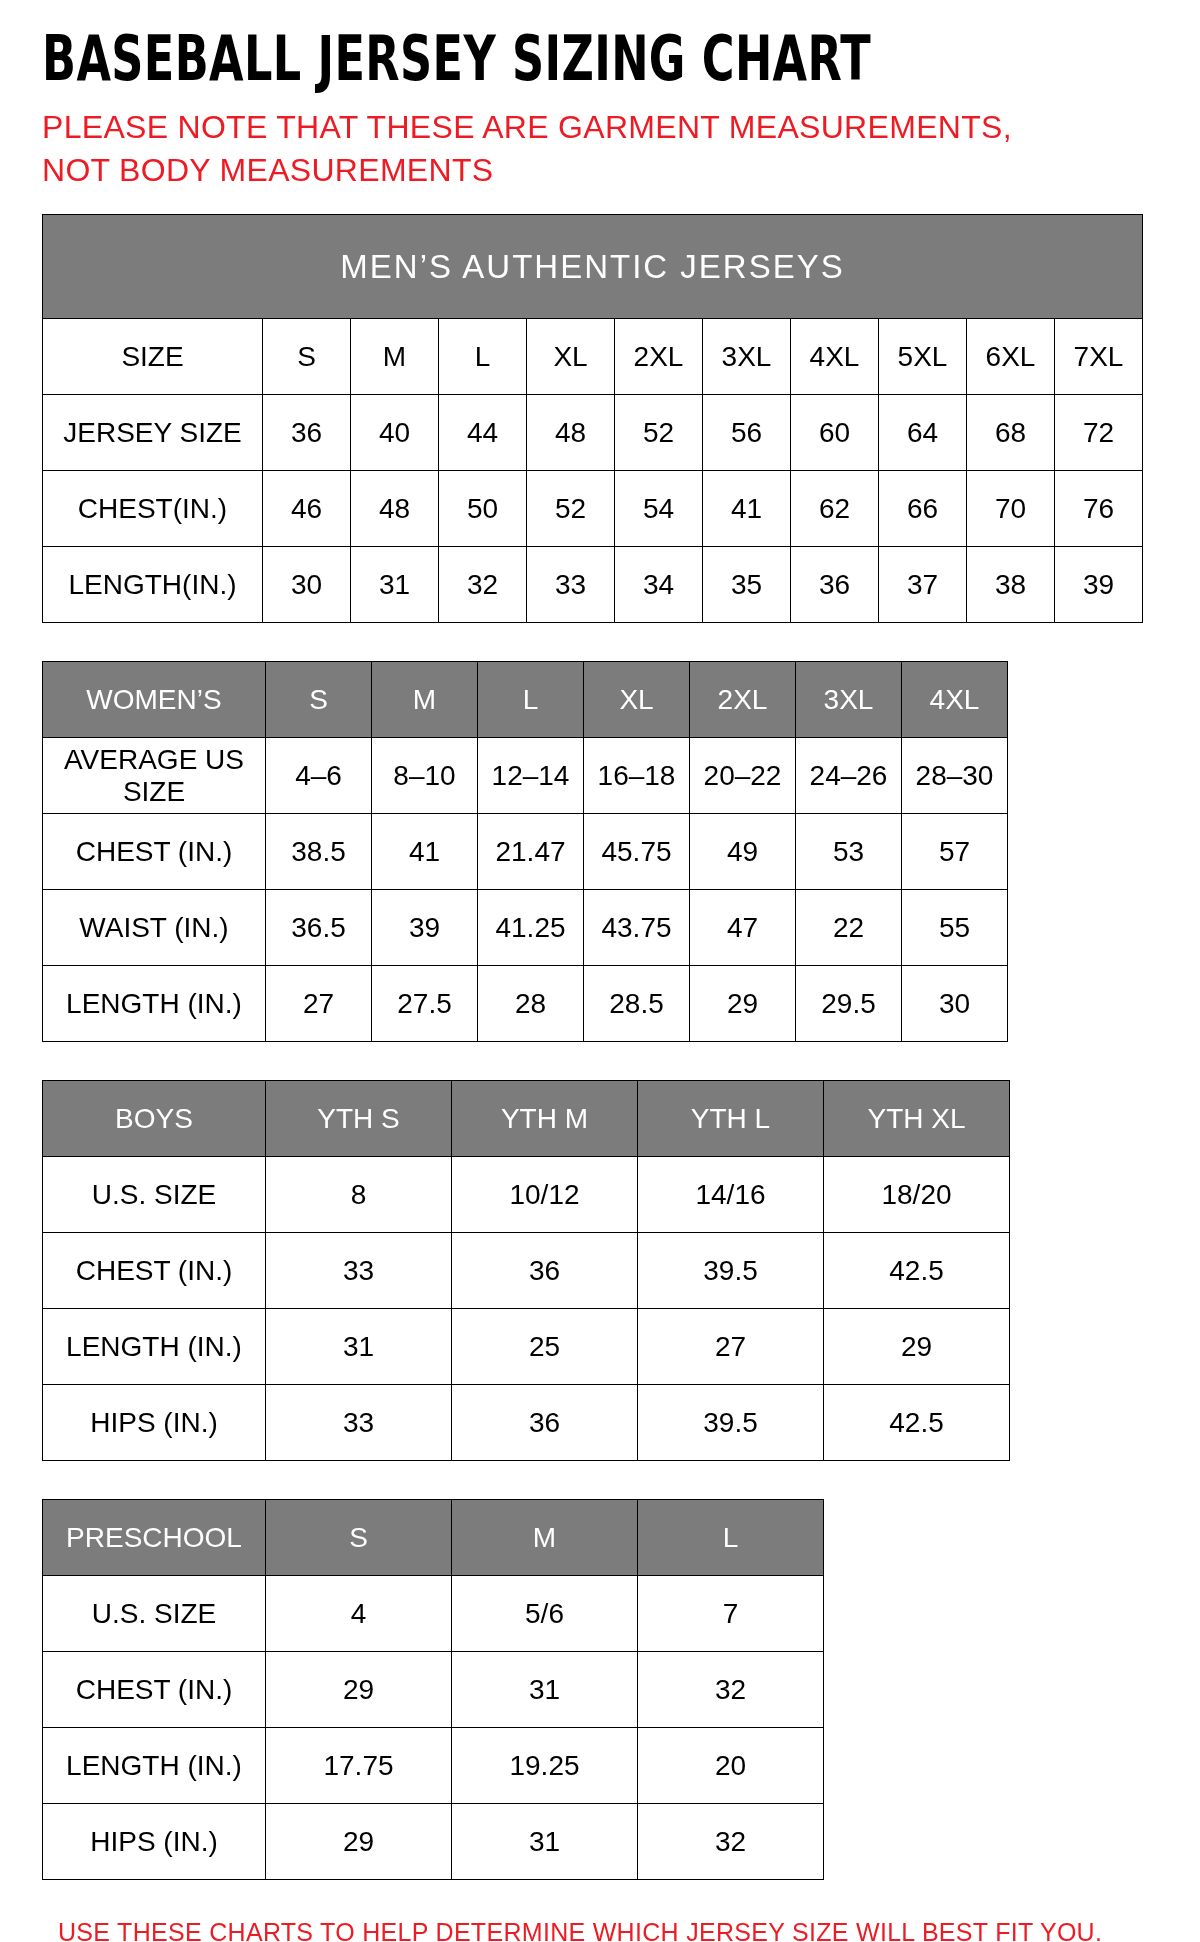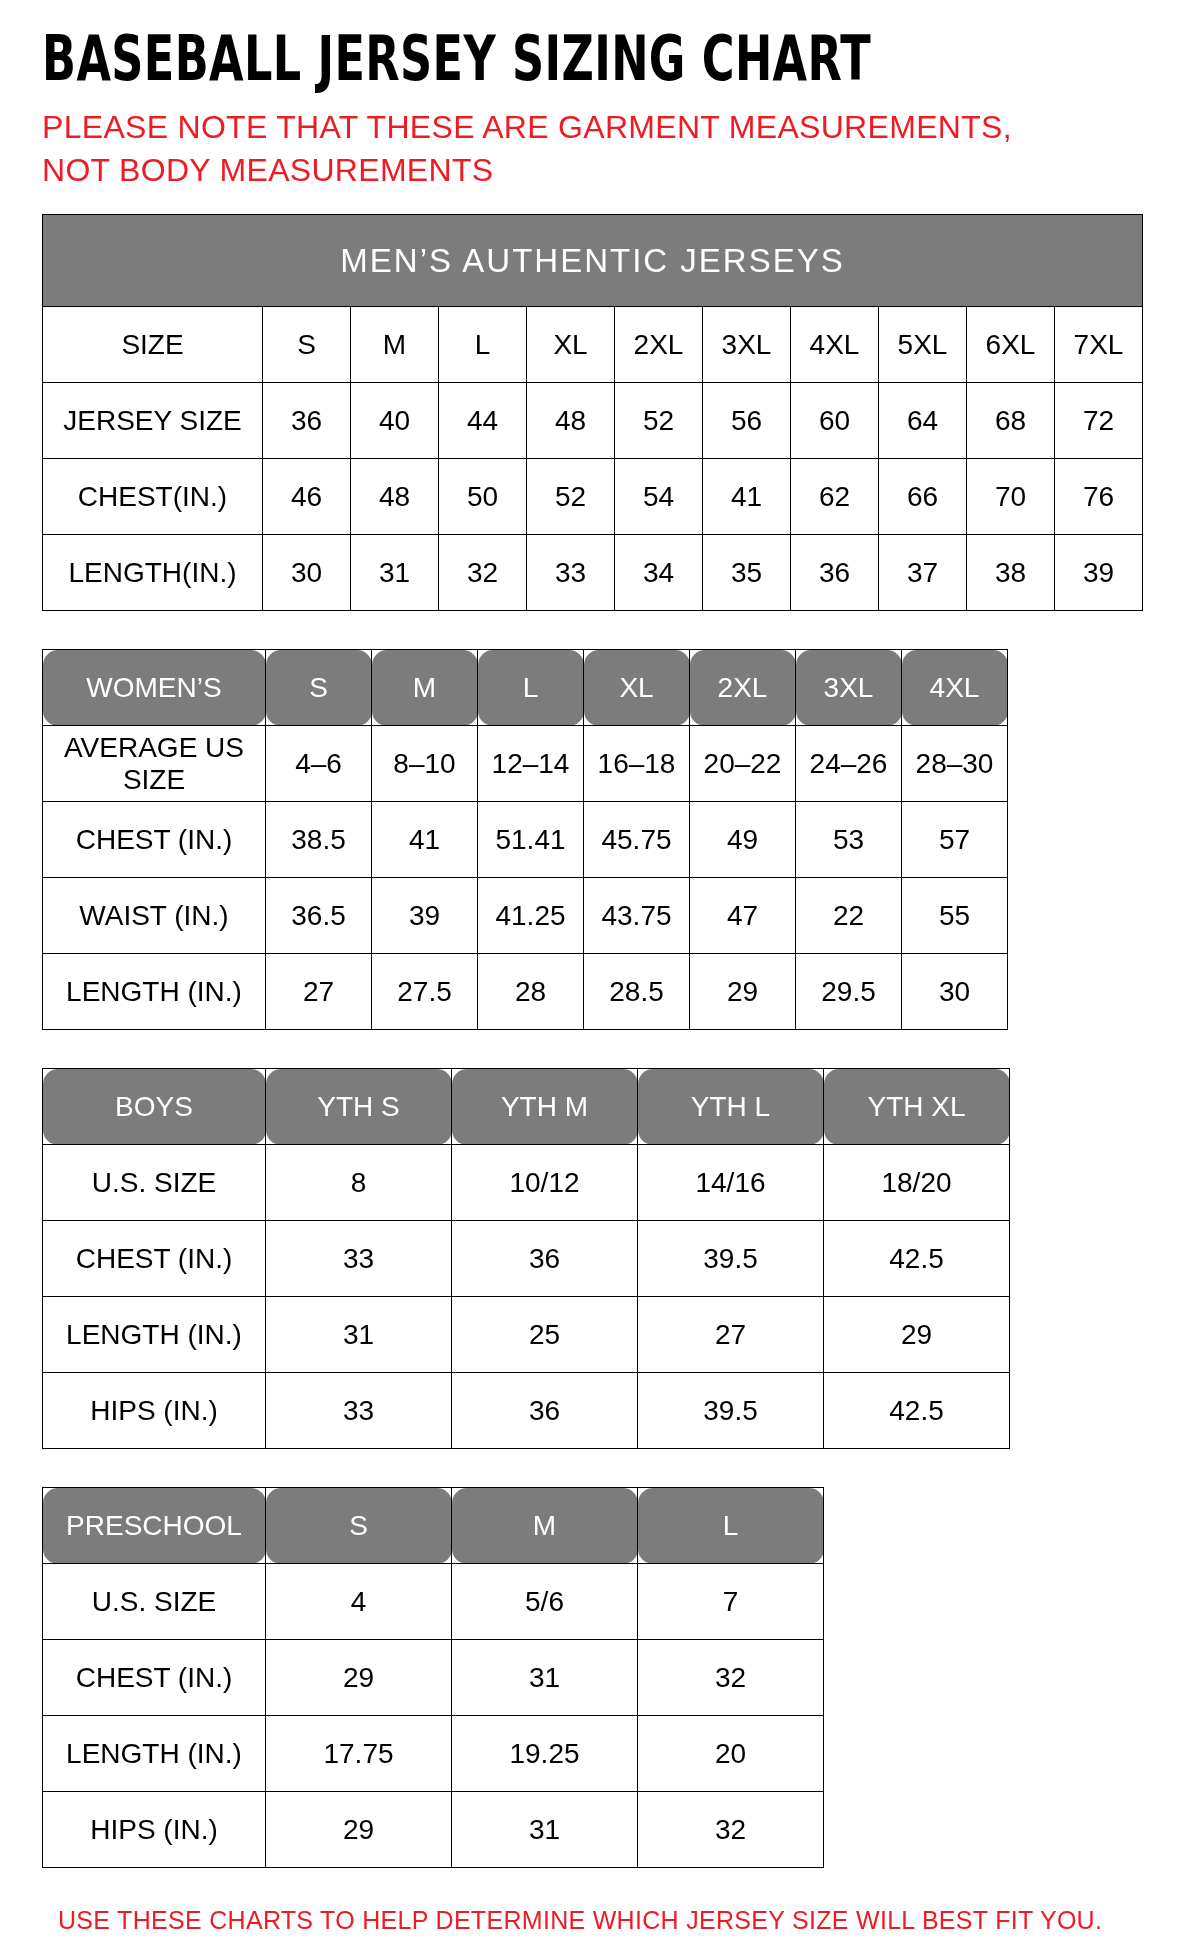--- a/index.html
+++ b/index.html
@@ -53,26 +53,25 @@
     font-size:28px;
     height:76px;
     padding:4px 4px;
     line-height:1.15;
   }
   .tbl th.banner{
     background:var(--gray);
     color:var(--gray-text);
     font-size:33px;
     letter-spacing:2px;
-    height:92px;
+    height:104px;
   }
   .tbl tr.gray-row th{
     background:var(--gray);
     color:var(--gray-text);
-    border-radius:15px;
   }
   .footer{
     margin:16px;
     color:var(--red);
     font-size:25px;
     white-space:nowrap;
     letter-spacing:0.3px;
   }
 </style>
 </head>
@@ -188,21 +187,21 @@
           <td>12–14</td>
           <td>16–18</td>
           <td>20–22</td>
           <td>24–26</td>
           <td>28–30</td>
         </tr>
         <tr>
           <th>CHEST (IN.)</th>
           <td>38.5</td>
           <td>41</td>
-          <td>51.41</td>
+          <td>21.47</td>
           <td>45.75</td>
           <td>49</td>
           <td>53</td>
           <td>57</td>
         </tr>
         <tr>
           <th>WAIST (IN.)</th>
           <td>36.5</td>
           <td>39</td>
           <td>41.25</td>

